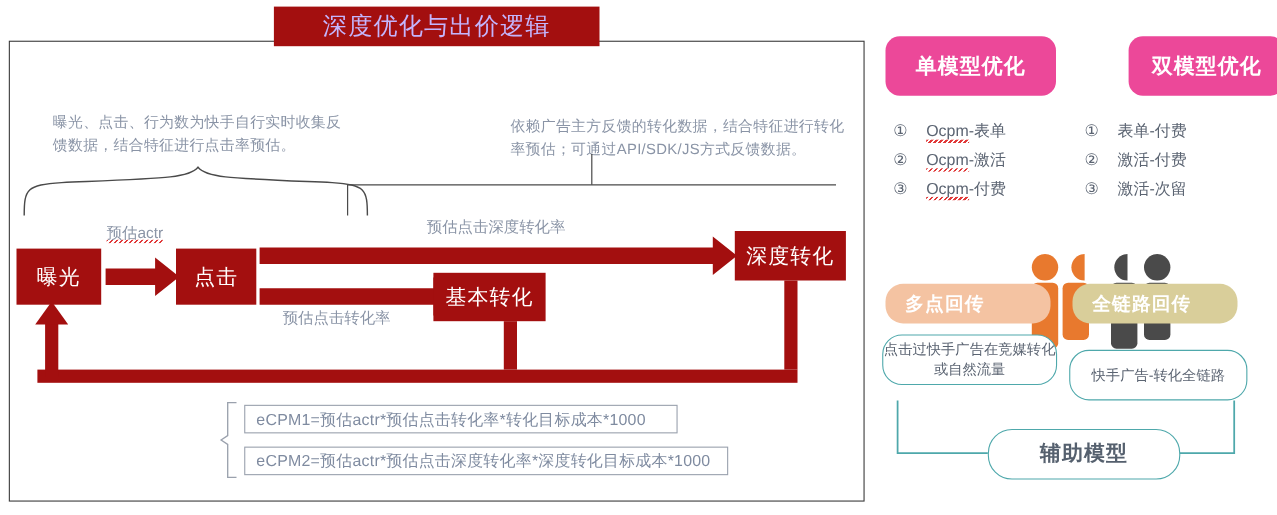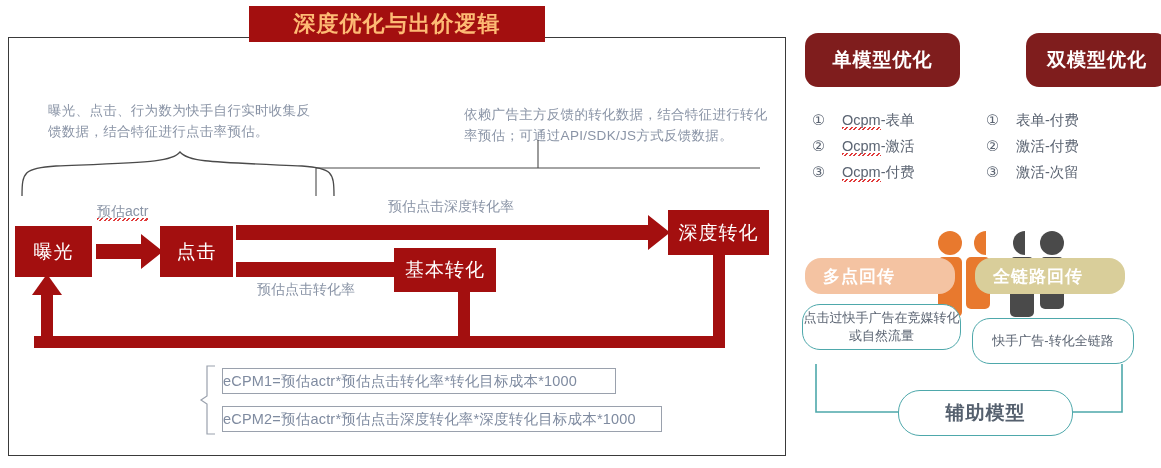--- a/index.html
+++ b/index.html
@@ -10,22 +10,22 @@
   }
   .canvas{position:absolute;left:0;top:0;width:1161px;height:468px;}
 
   
   #left-panel{
     position:absolute;left:8px;top:37px;width:778px;height:419px;
     border:1.5px solid #3a3a3a;background:#fff;box-sizing:border-box;
   }
   #title-banner{
     position:absolute;left:249px;top:6px;width:296px;height:36px;
-    background:#a30f0f;color:#fdba74;
-    font-size:22px;font-weight:bold;letter-spacing:1px;
+    background:#a30f0f;color:#c4b5fd;
+    font-size:22px;font-weight:normal;letter-spacing:1px;
     display:flex;align-items:center;justify-content:center;
     z-index:6;
   }
 
   
   .annot{
     position:absolute;color:#8a94a6;font-size:13.5px;line-height:21px;
     letter-spacing:0.3px;
   }
   #annot-left{left:48px;top:100px;width:272px;}
@@ -56,28 +56,28 @@
 
   
   #ecpm-label{
     position:absolute;left:144px;top:380px;width:58px;text-align:center;
     font-size:14px;line-height:21px;color:#8a94a6;
   }
   #ecpm-label .red{color:#cf4b28;}
   .formula{
     position:absolute;border:1px solid #9aa1ad;background:#fff;
     color:#7f8ba0;font-size:14.5px;display:flex;align-items:center;
-    box-sizing:border-box;letter-spacing:.2px;
+    padding-left:10px;box-sizing:border-box;letter-spacing:.2px;
   }
   #formula-1{left:222px;top:368px;width:394px;height:26px;}
   #formula-2{left:222px;top:406px;width:440px;height:26px;}
 
   
   .pill-head{
-    position:absolute;background:#7f1d1d;color:#fff;border-radius:13px;
+    position:absolute;background:#ec4899;color:#fff;border-radius:13px;
     font-size:19px;font-weight:bold;letter-spacing:1px;
     display:flex;align-items:center;justify-content:center;
   }
   #head-single{left:805px;top:33px;width:155px;height:54px;}
   #head-double{left:1026px;top:33px;width:142px;height:54px;}
 
   .num-list{position:absolute;font-size:14.5px;color:#5b6472;line-height:26px;}
   #list-single{left:812px;top:107px;width:160px;}
   #list-double{left:986px;top:107px;width:160px;}
   .num-list .row{display:flex;align-items:center;}

